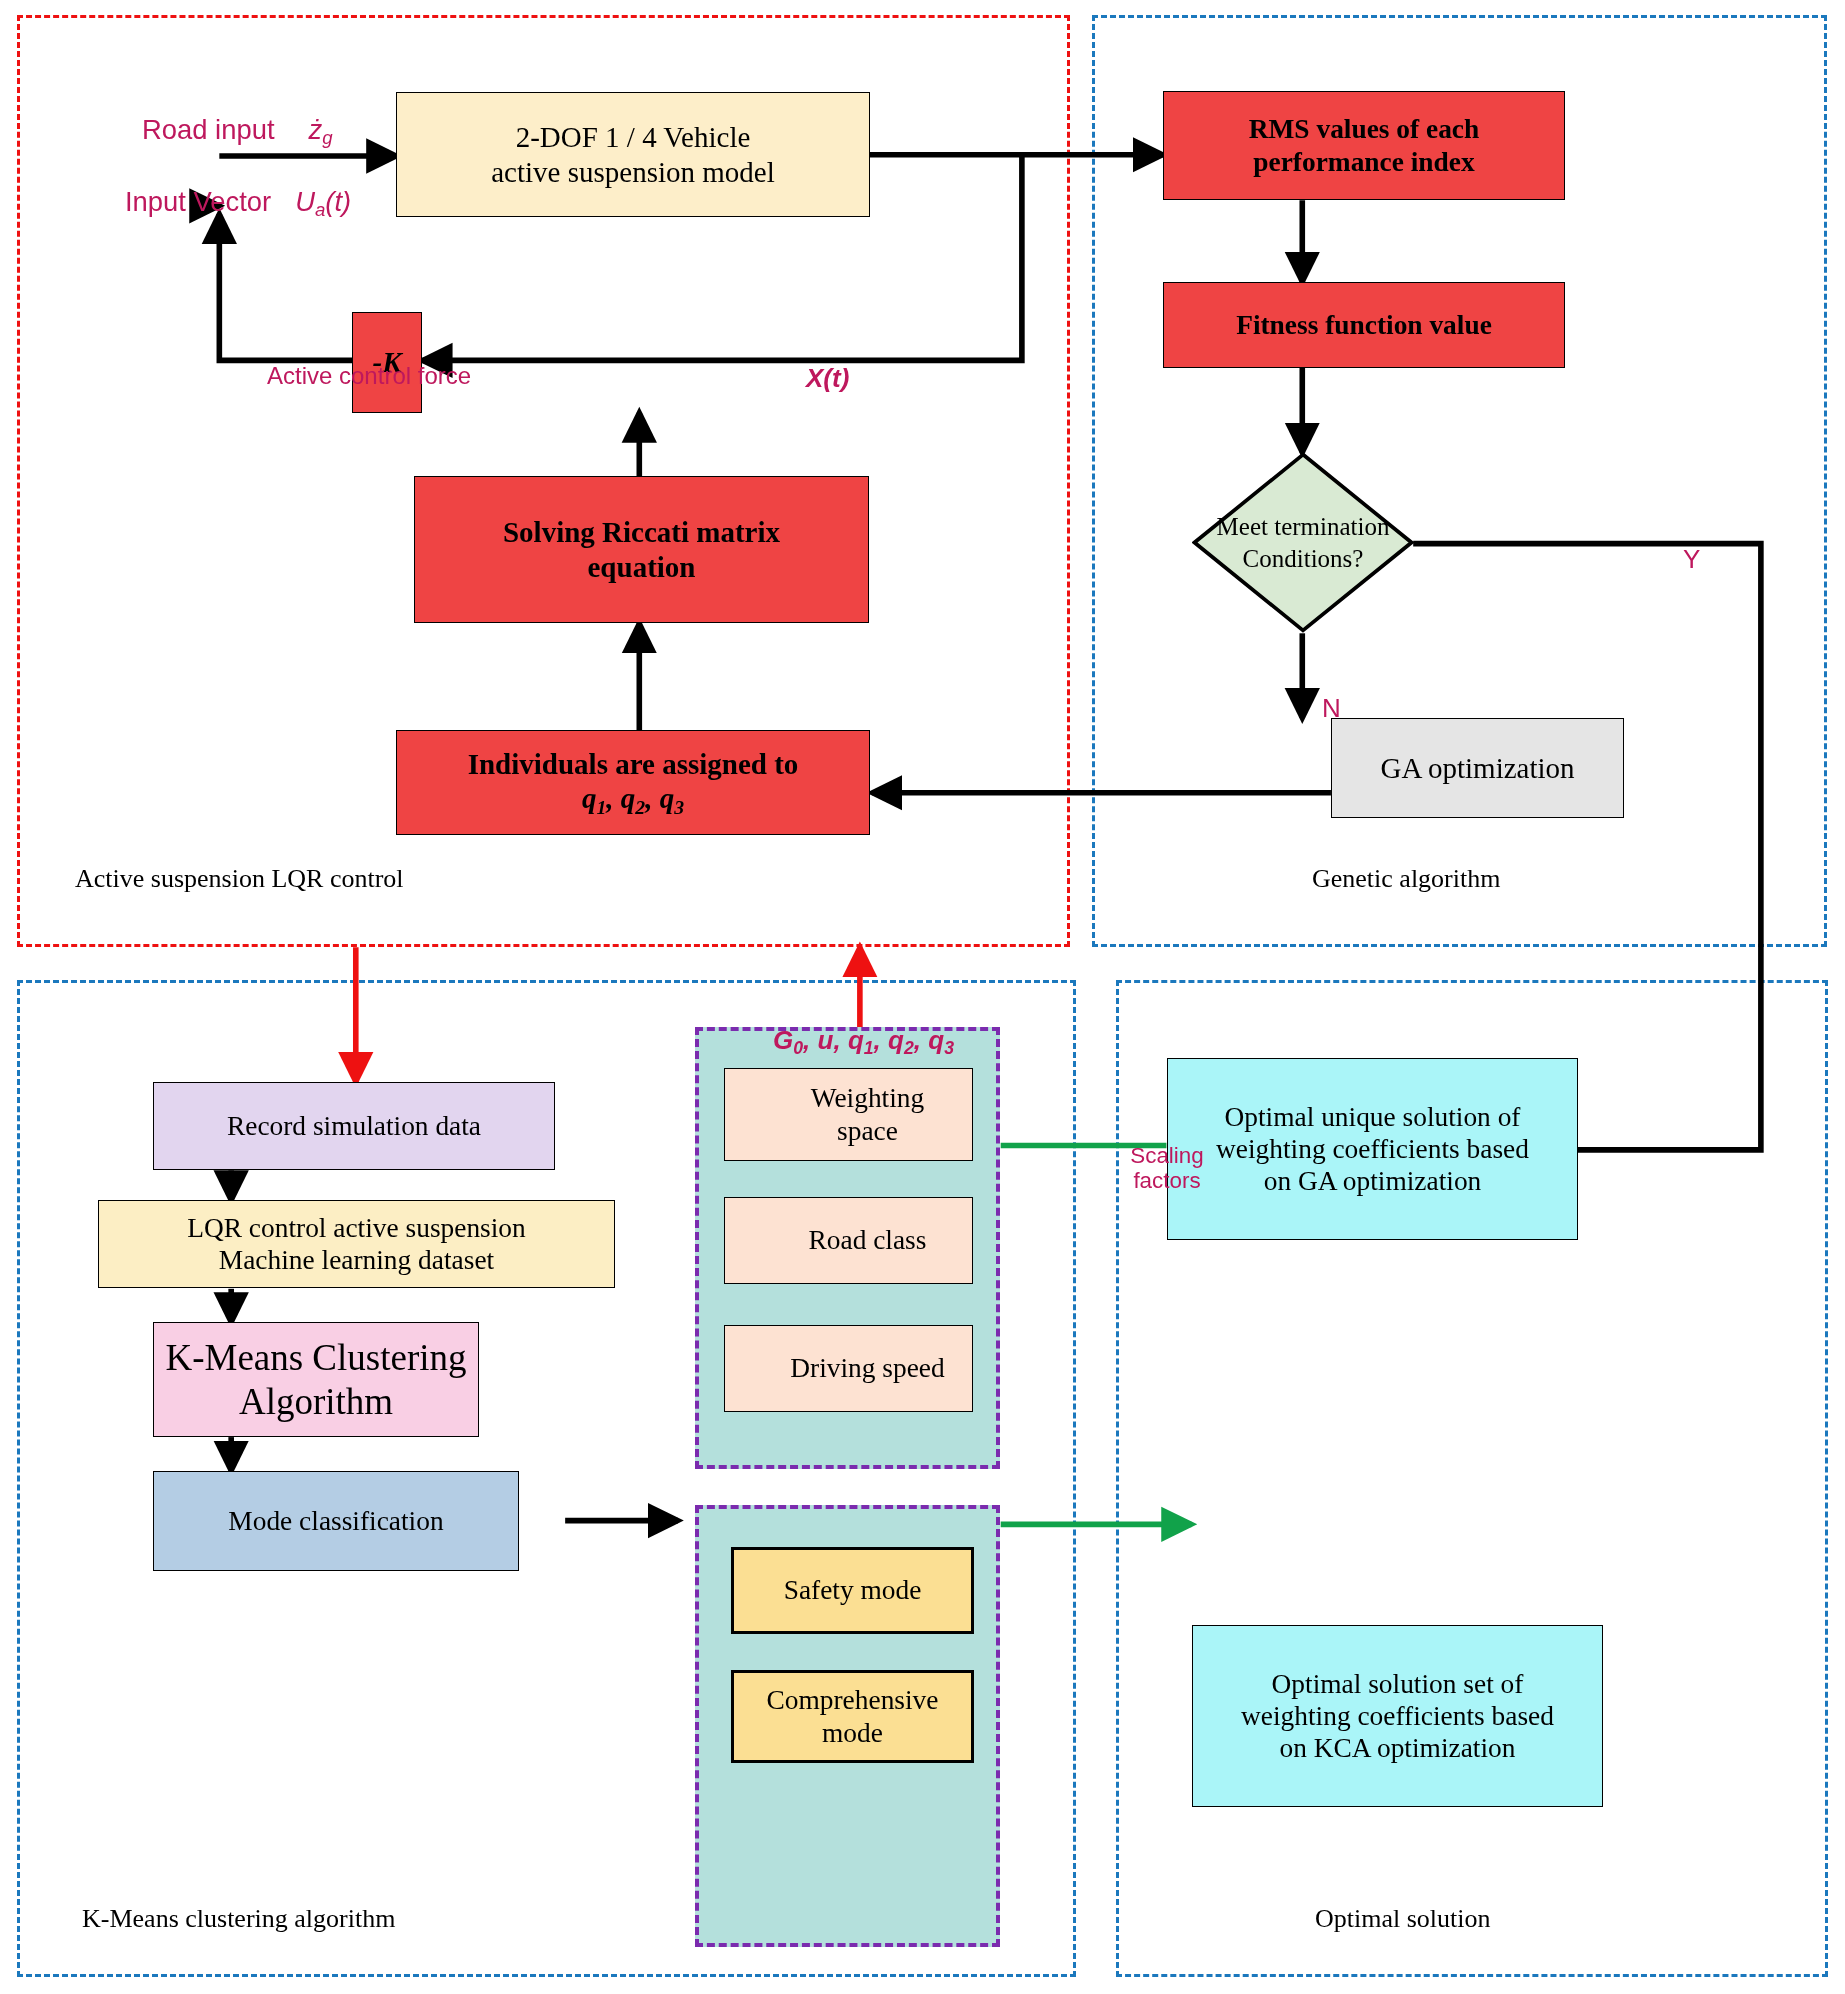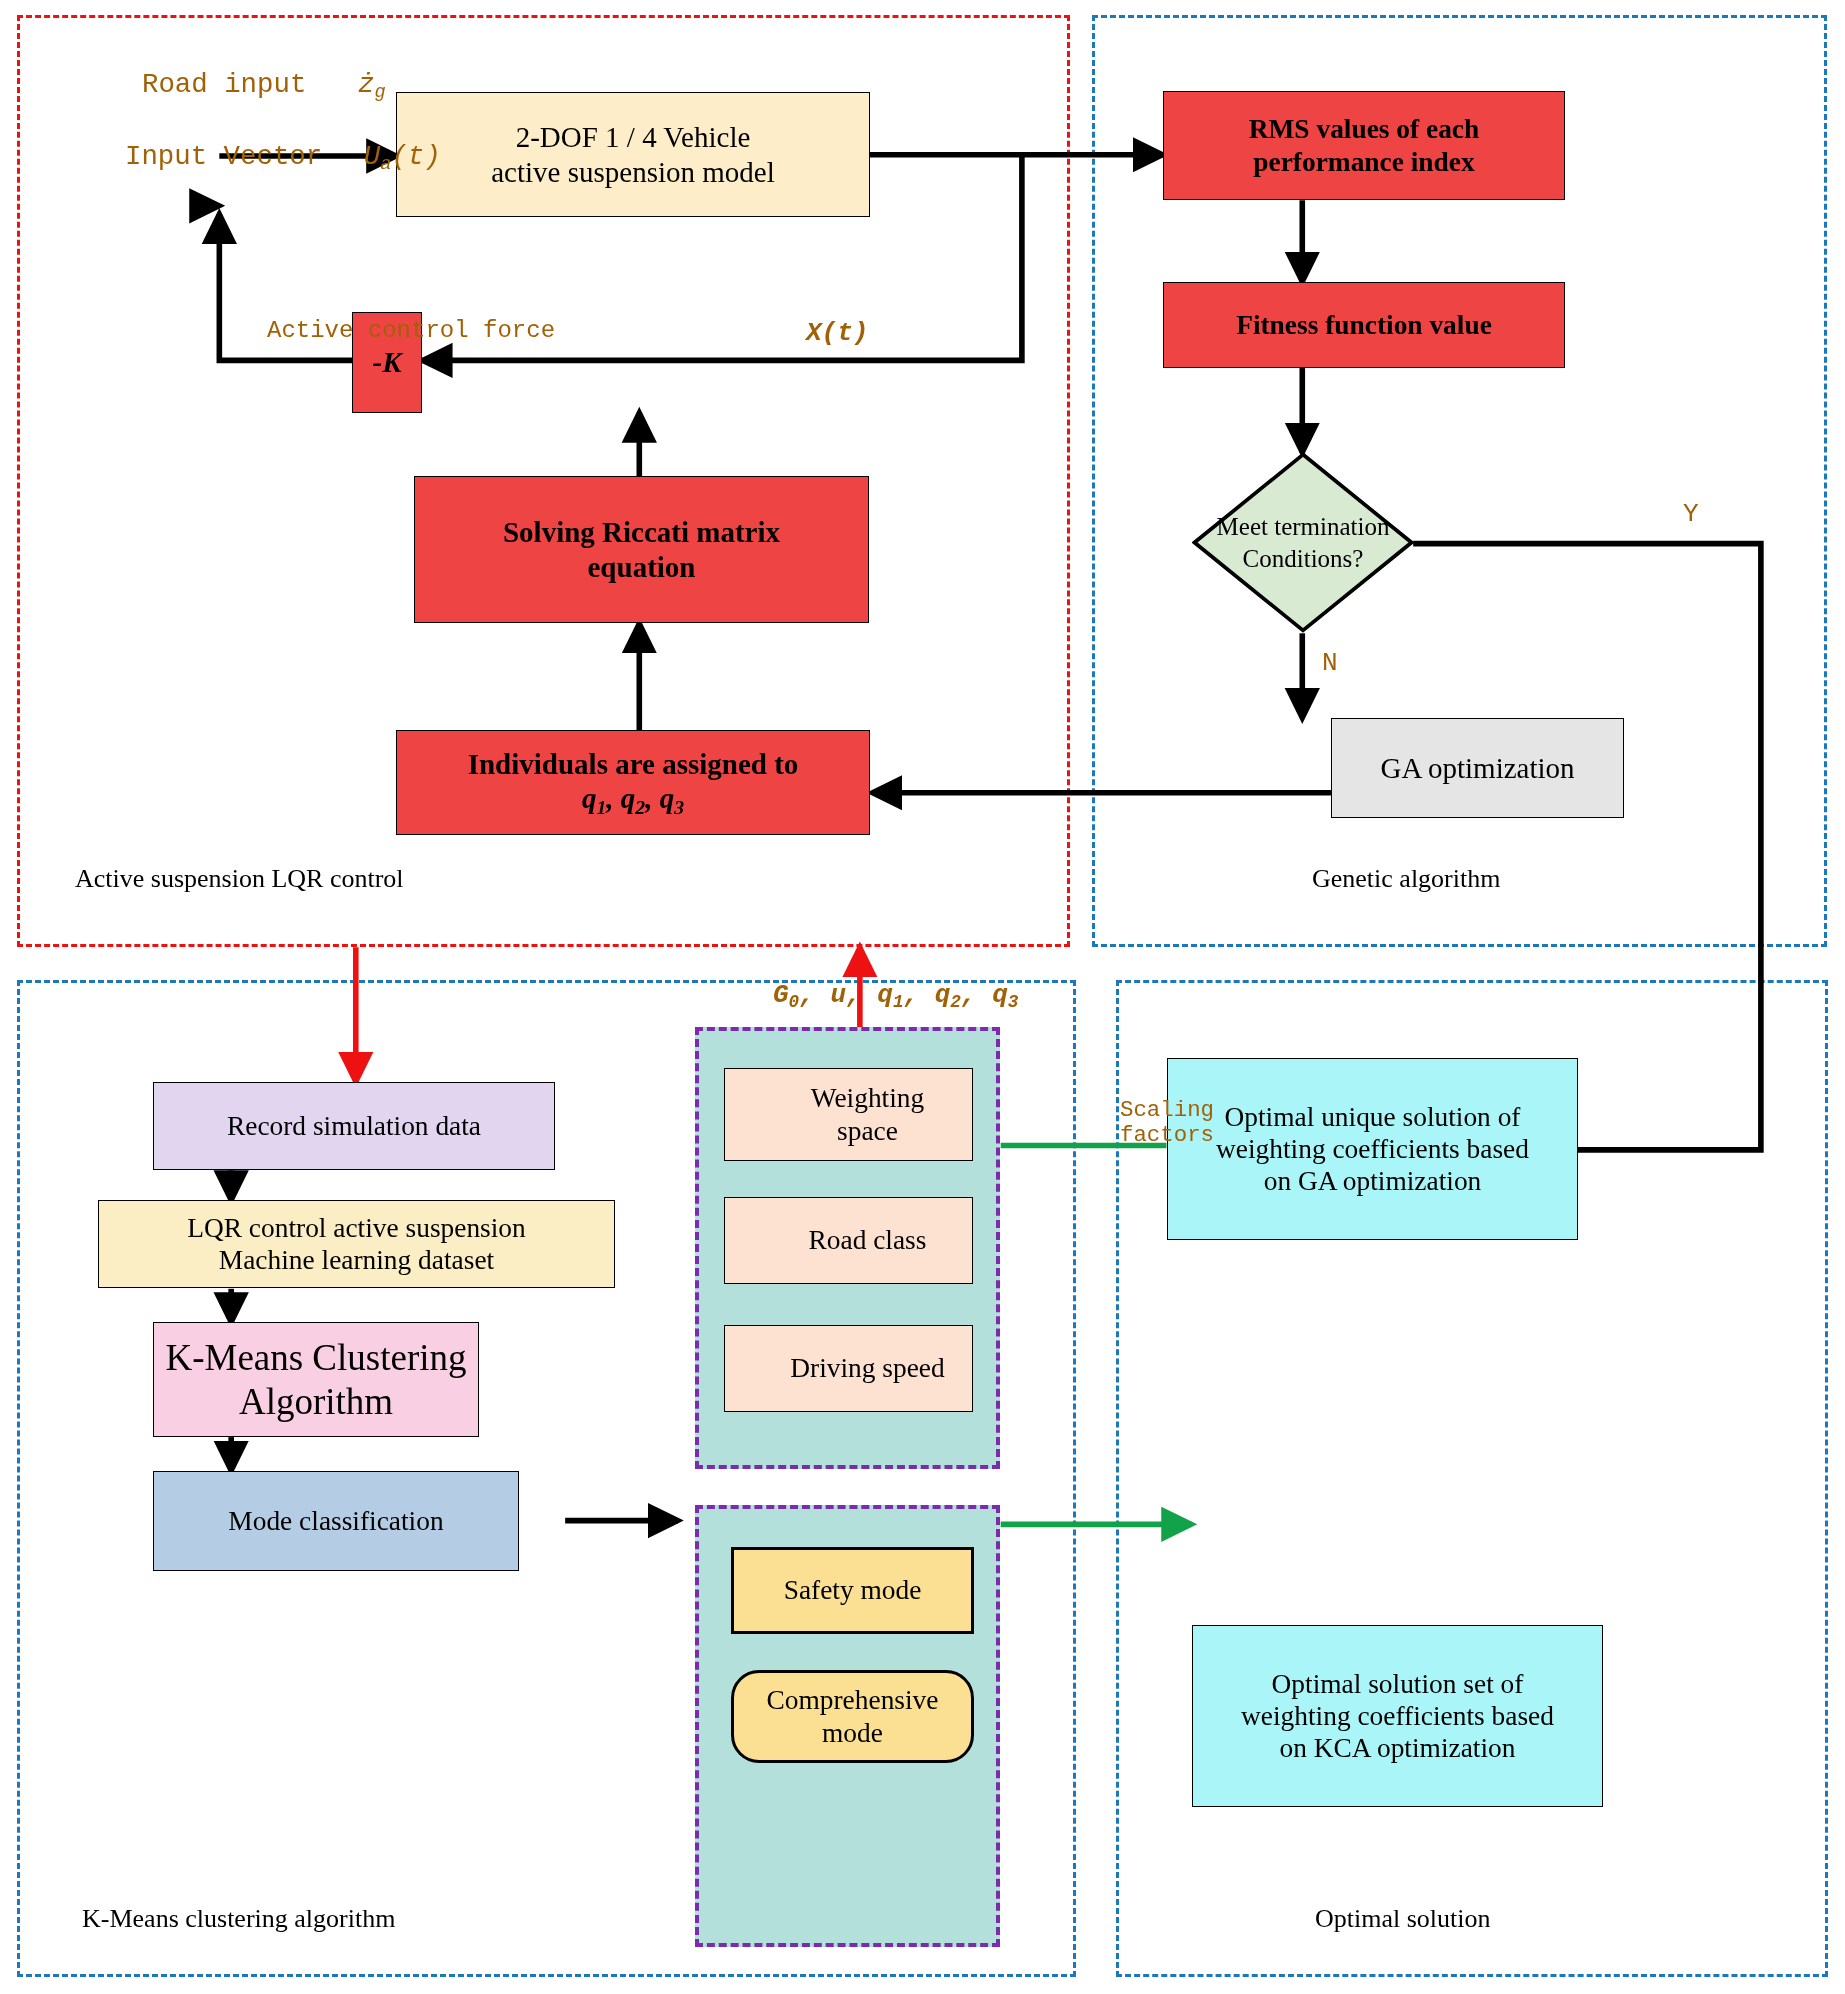--- a/index.html
+++ b/index.html
@@ -36,22 +36,22 @@
   .diamond .dtext{position:absolute;left:0;top:0;width:100%;height:100%;
                   display:flex;flex-direction:column;align-items:center;justify-content:center;
                   text-align:center;font-size:25px;line-height:1.25;
                   font-family:"Liberation Serif", serif;}
 
   
   .group{position:absolute;box-sizing:border-box;background:#b4e0dc;
          border:4.4px dashed #7b2bae;}
 
   
-  .lbl{position:absolute;font-family:Liberation Mono, monospace;color:#a16207;
-       white-space:nowrap;}
+  .lbl{position:absolute;font-family:Liberation Sans, sans-serif;color:#be185d;
+       white-space:nowrap;margin-top:45px;}
   .lbl.ital{font-style:italic;}
 
   
   #links{position:absolute;left:0;top:0;width:1845px;height:1995px;pointer-events:none;}
 
   sub{font-size:.68em;vertical-align:-0.28em;}
   .mi{font-style:italic;}
 </style>
 </head>
 <body>
@@ -257,21 +257,21 @@
   <div class="node n-peach" style="left:724px; top:1325px; width:249px; height:87px; font-size:27.4px;">
     <span>Driving speed</span>
   </div>
 
   <div class="group" style="left:695px; top:1505px; width:305px; height:442px;"></div>
 
   <div class="node n-gold" style="left:731px; top:1547px; width:243px; height:87px; font-size:27.4px;border-width:3.1px;">
     <span>Safety mode</span>
   </div>
 
-  <div class="node n-gold" style="left:731px; top:1670px; width:243px; height:93px; font-size:27.4px;border-width:3.1px;border-radius:28px;">
+  <div class="node n-gold" style="left:731px; top:1670px; width:243px; height:93px; font-size:27.4px;border-width:3.1px;">
     <div>
       <div>Comprehensive</div>
       <div>mode</div>
     </div>
   </div>
 
 
   <div class="lbl" style="left:773px; top:980px; font-size:26px;font-style:italic;font-weight:bold;">
     <span class="mi">G</span><sub>0</sub>, <span class="mi">u</span>,
     <span class="mi">q</span><sub>1</sub>, <span class="mi">q</span><sub>2</sub>,

